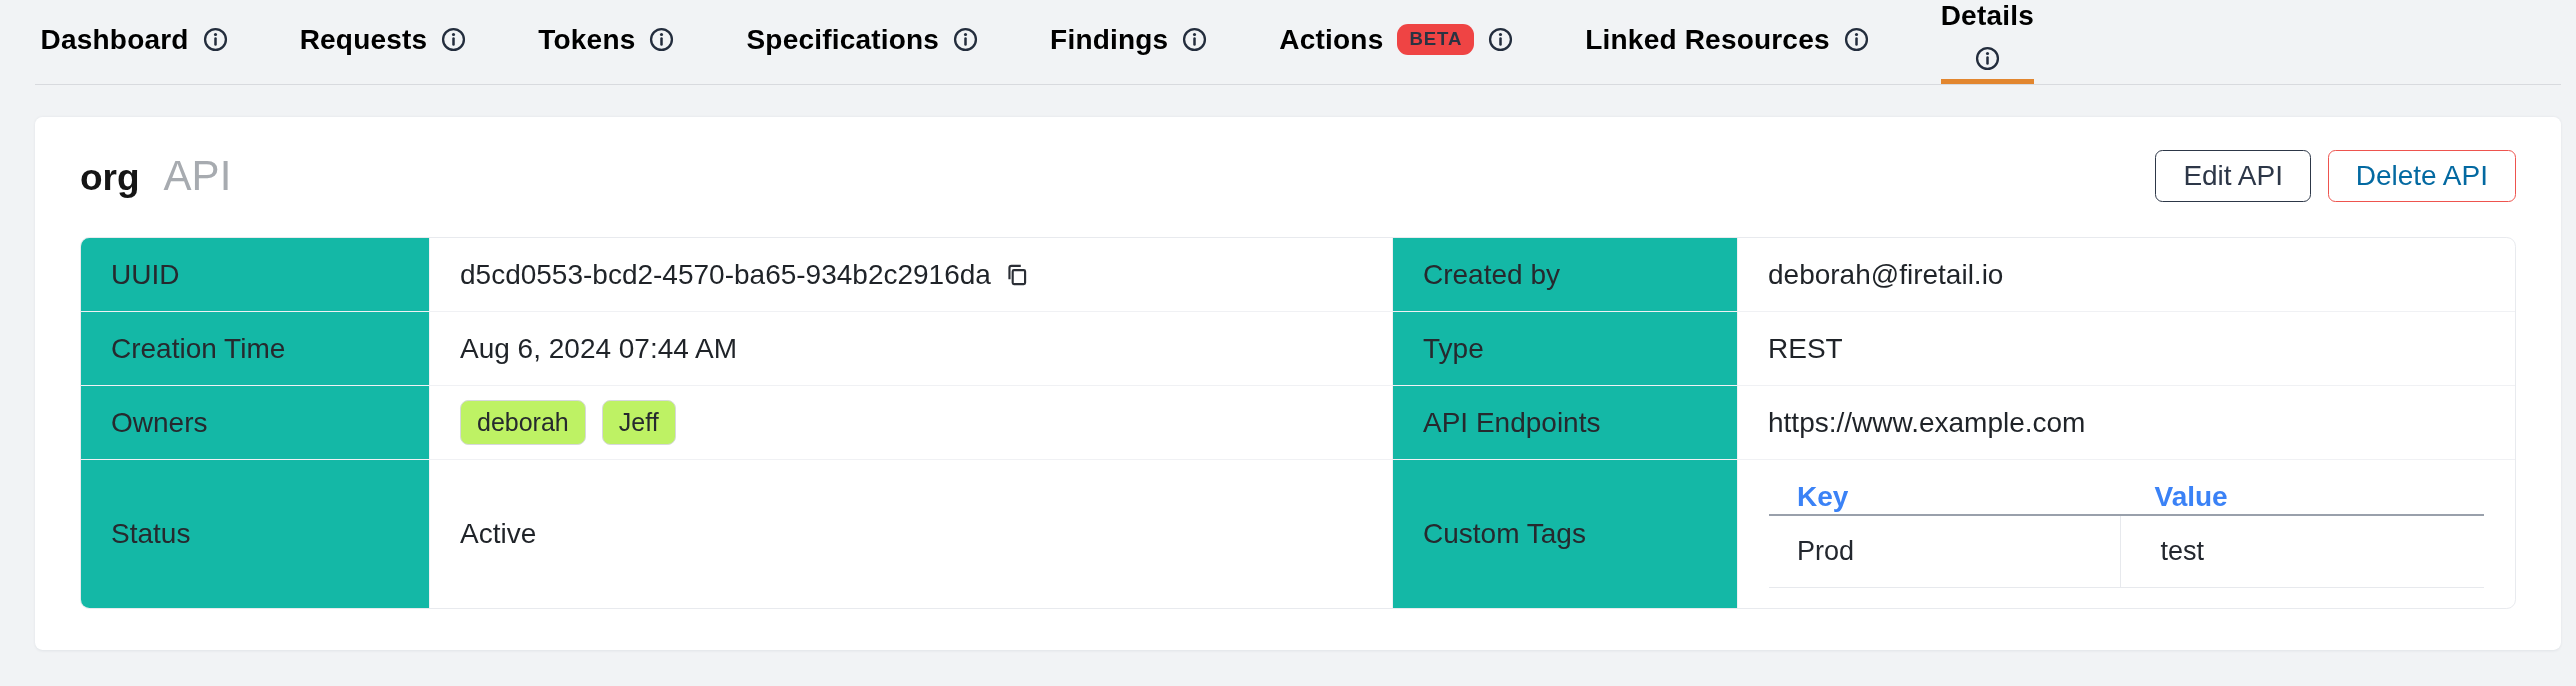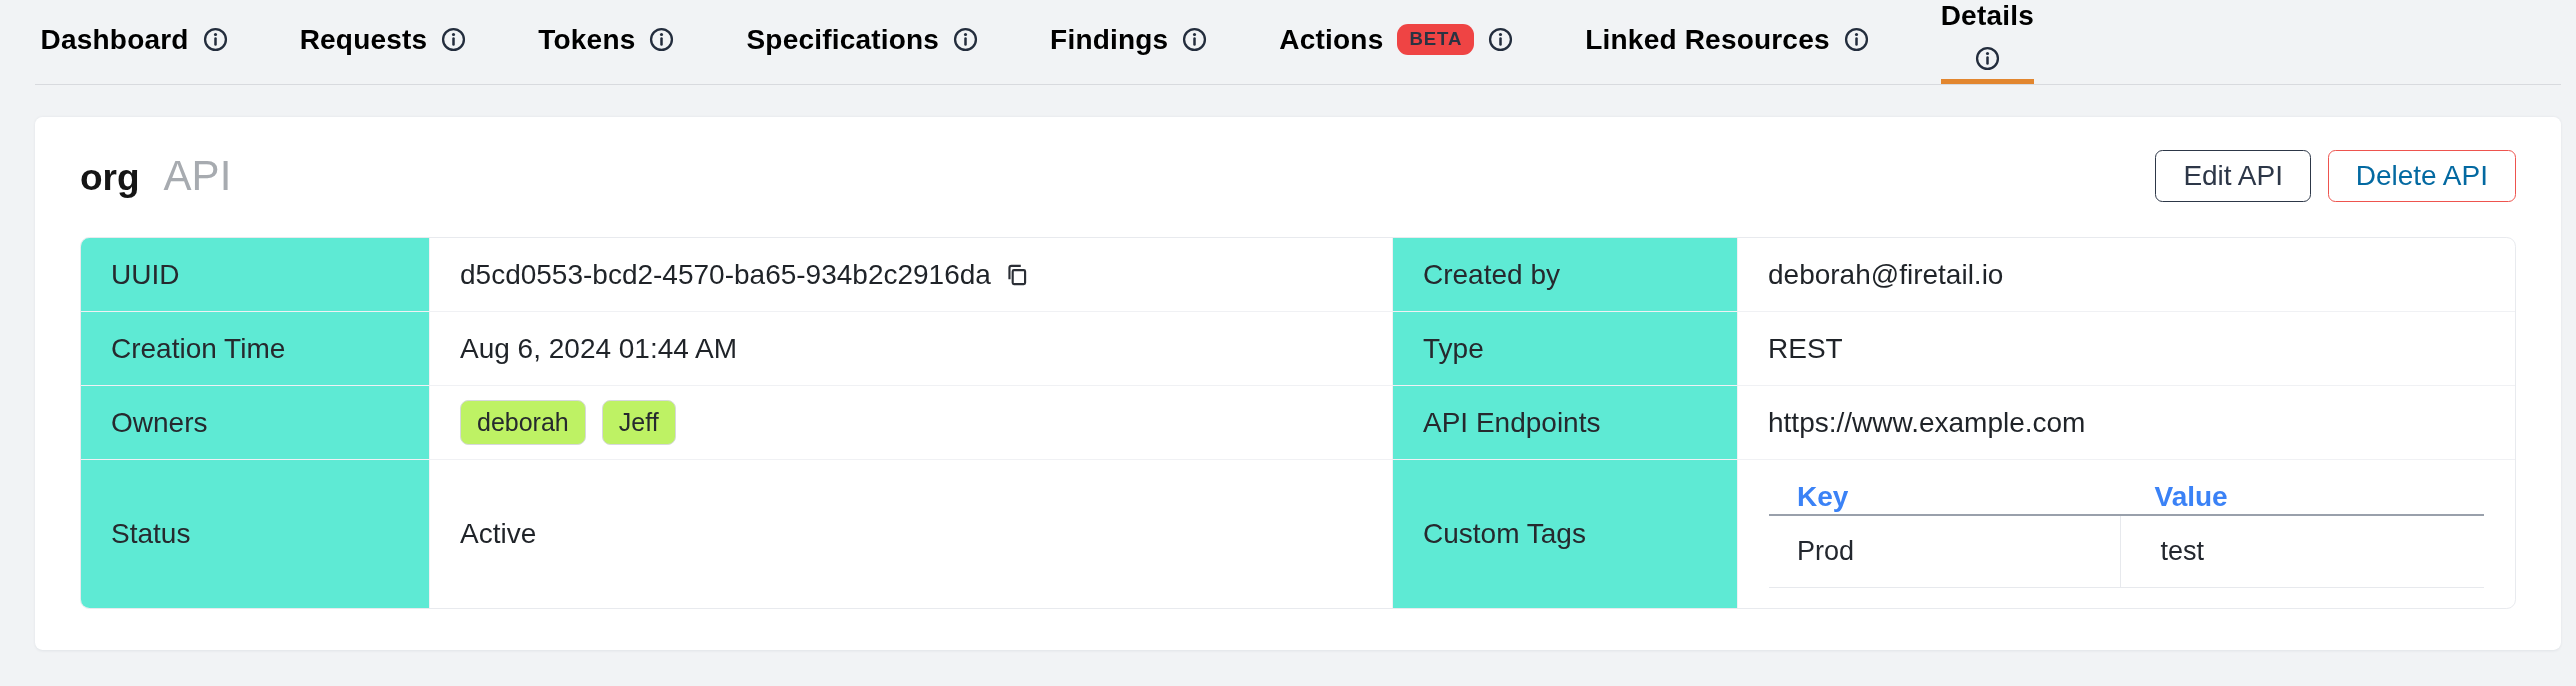--- a/index.html
+++ b/index.html
@@ -94,21 +94,21 @@
     display: flex;
     align-items: center;
     padding: 0 30px;
     font-size: 28px;
     color: #1f2328;
     border-bottom: 1.9px solid #f0f1f4;
     min-width: 0;
   }
   .cell.last-row { border-bottom: none; }
   .cell.label {
-    background: #5eead4;
+    background: #14b8a6;
     border-right: 1.9px solid #f0f1f4;
     color: #26292e;
   }
   .cell.value-left { border-right: 1.9px solid #f0f1f4; }
   .uuid-wrap { display: flex; align-items: center; gap: 13px; min-width: 0; }
   .copy-icon { width: 26px; height: 28px; color: #2b2f36; cursor: pointer; flex: 0 0 auto; }
   .chips { display: flex; gap: 16px; }
   .chip {
     border: 1.9px solid #d6d8db;
     background: #bef264;
@@ -242,21 +242,21 @@
         <svg class="copy-icon" viewBox="0 0 24 26" fill="none">
             <rect x="8" y="8.5" width="11.5" height="13" rx="1.2" stroke="currentColor" stroke-width="2"></rect>
             <path d="M15.5 4.5 H6.8 A1.8 1.8 0 0 0 5 6.3 V17" stroke="currentColor" stroke-width="2" fill="none"></path>
           </svg>
       </span>
     </div>
     <div class="cell label">Created by</div>
     <div class="cell">deborah@firetail.io</div>
 
     <div class="cell label">Creation Time</div>
-    <div class="cell value-left">Aug 6, 2024 01:44 AM</div>
+    <div class="cell value-left">Aug 6, 2024 07:44 AM</div>
     <div class="cell label">Type</div>
     <div class="cell">REST</div>
 
     <div class="cell label">Owners</div>
     <div class="cell value-left">
       <span class="chips">
         <span class="chip">deborah</span>
         <span class="chip">Jeff</span>
       </span>
     </div>

